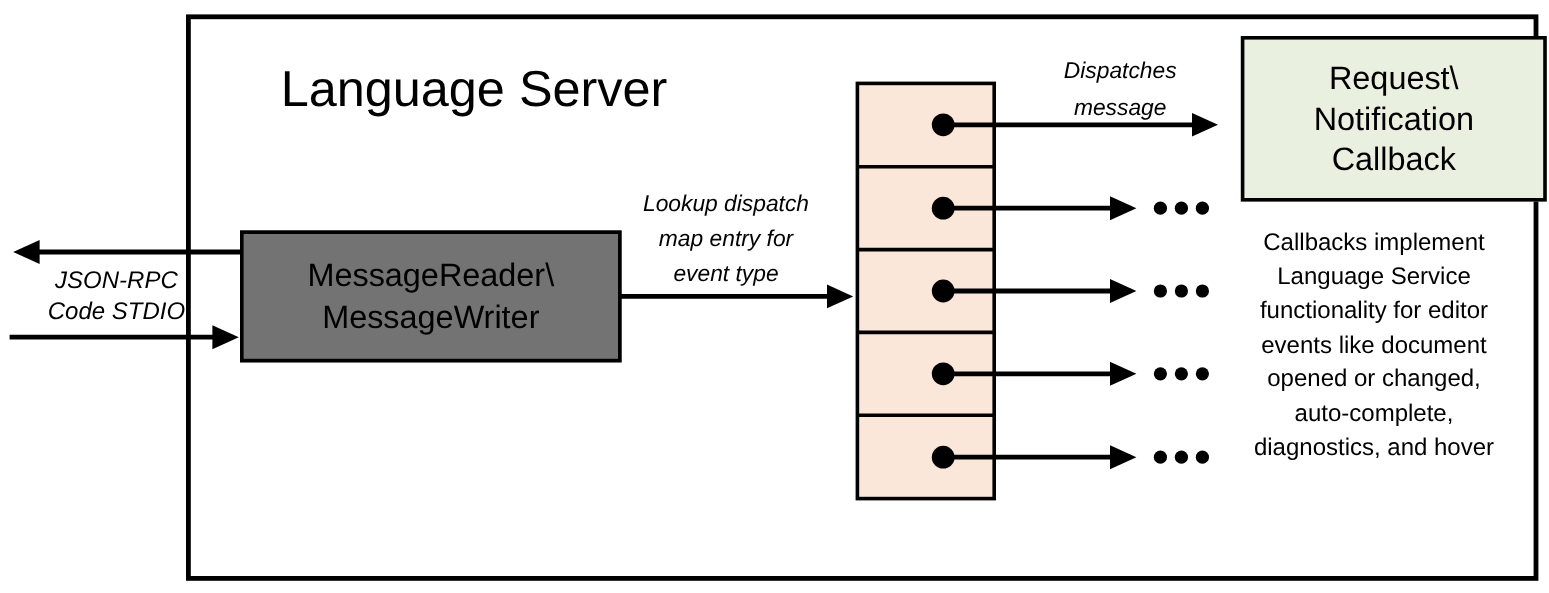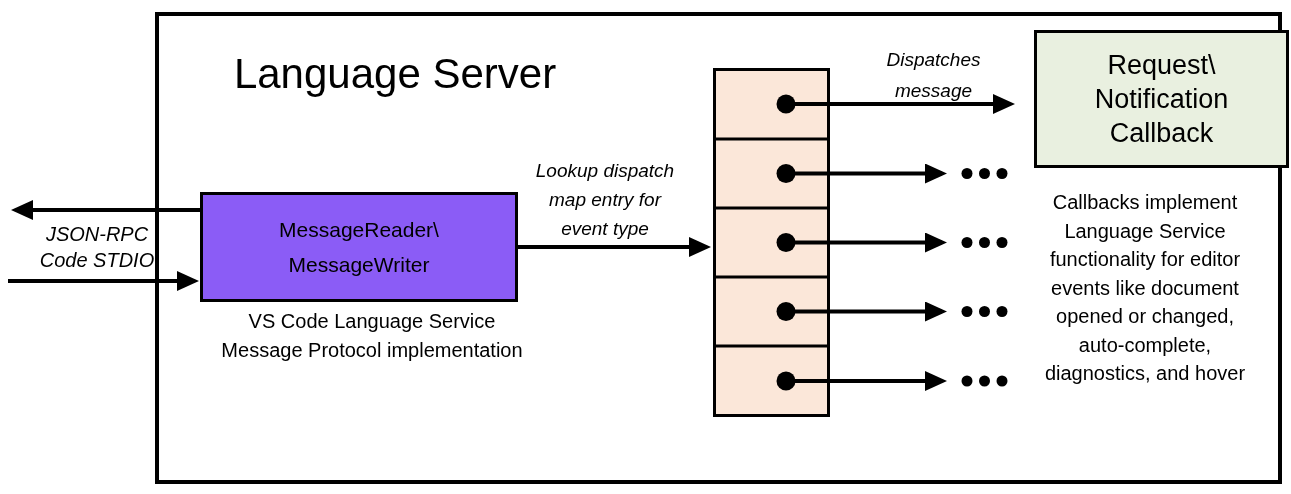--- a/index.html
+++ b/index.html
@@ -4,23 +4,23 @@
 <style>
   html,body{margin:0;padding:0;background:#fff;}
   .stage{position:relative;width:1291px;height:494px;background:#ffffff;
          font-family:"Liberation Sans",sans-serif;color:#000;overflow:hidden;}
   .abs{position:absolute;box-sizing:border-box;}
   .outer-box{left:155px;top:12px;width:1127px;height:472px;border:4px solid #000;}
   .title{left:210px;top:50px;width:370px;font-size:42px;text-align:center;
          text-decoration-thickness:3px;text-underline-offset:6px;}
   .io-label{left:22px;top:221px;width:150px;font-size:20px;font-style:italic;
             text-align:center;line-height:26px;white-space:pre-line;}
-  .msg-box{left:200px;top:192px;width:318px;height:110px;background:#8b5cf6;
+  .msg-box{left:200px;top:192px;width:318px;height:110px;background:#737373;
            border:3px solid #000;display:flex;align-items:center;justify-content:center;
-           text-align:center;font-size:21px;line-height:35px;white-space:pre-line;}
+           text-align:center;font-size:27px;line-height:35px;white-space:pre-line;}
   .msg-caption{left:162px;top:307px;width:420px;font-size:20px;line-height:29px;
                text-align:center;white-space:pre-line;}
   .lookup-label{left:500px;top:156px;width:210px;font-size:19px;font-style:italic;
                 line-height:29px;text-align:center;white-space:pre-line;}
   .dispatches-label{left:856px;top:44px;width:155px;font-size:19px;font-style:italic;
                     line-height:31px;text-align:center;white-space:pre-line;}
   .callback-box{left:1018px;top:30px;width:255px;height:138px;background:#e9f0e0;
                 border:3px solid #000;display:flex;align-items:center;justify-content:center;
                 text-align:center;font-size:27px;line-height:34px;white-space:pre-line;margin-left:16px;}
   .callback-note{left:1015px;top:188px;width:260px;font-size:20px;line-height:28.5px;
@@ -38,22 +38,20 @@
 
   <div class="abs title">Language Server</div>
 
   <div class="abs io-label">JSON-RPC
 Code STDIO</div>
 
   <div class="abs msg-box">
     <span>MessageReader\
 MessageWriter</span>
   </div>
-  <div class="abs msg-caption">VS Code Language Service
-Message Protocol implementation</div>
 
   <div class="abs lookup-label">Lookup dispatch
 map entry for
 event type</div>
 
   <div class="abs dispatches-label">Dispatches
 message</div>
 
   <div class="abs callback-box">
     <span>Request\

